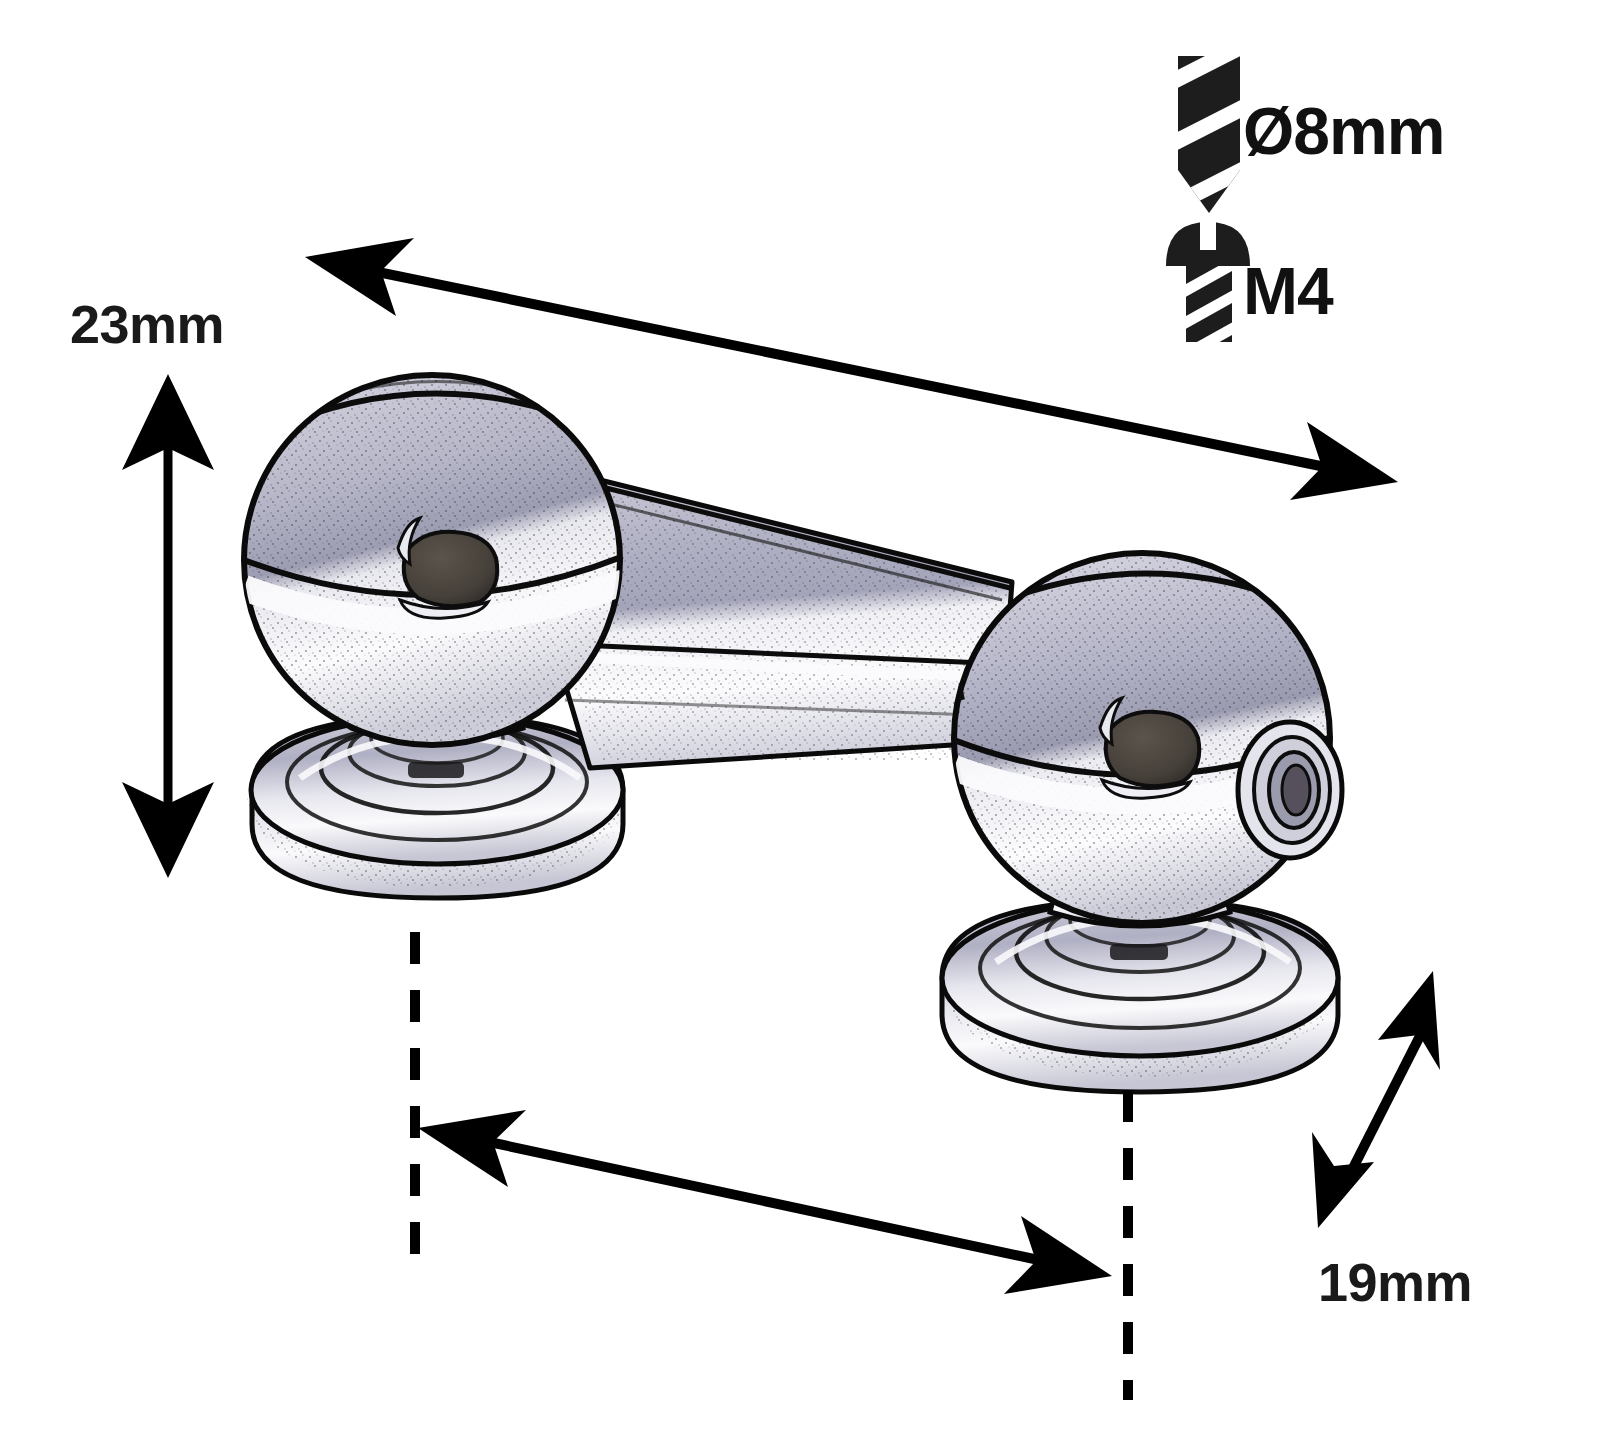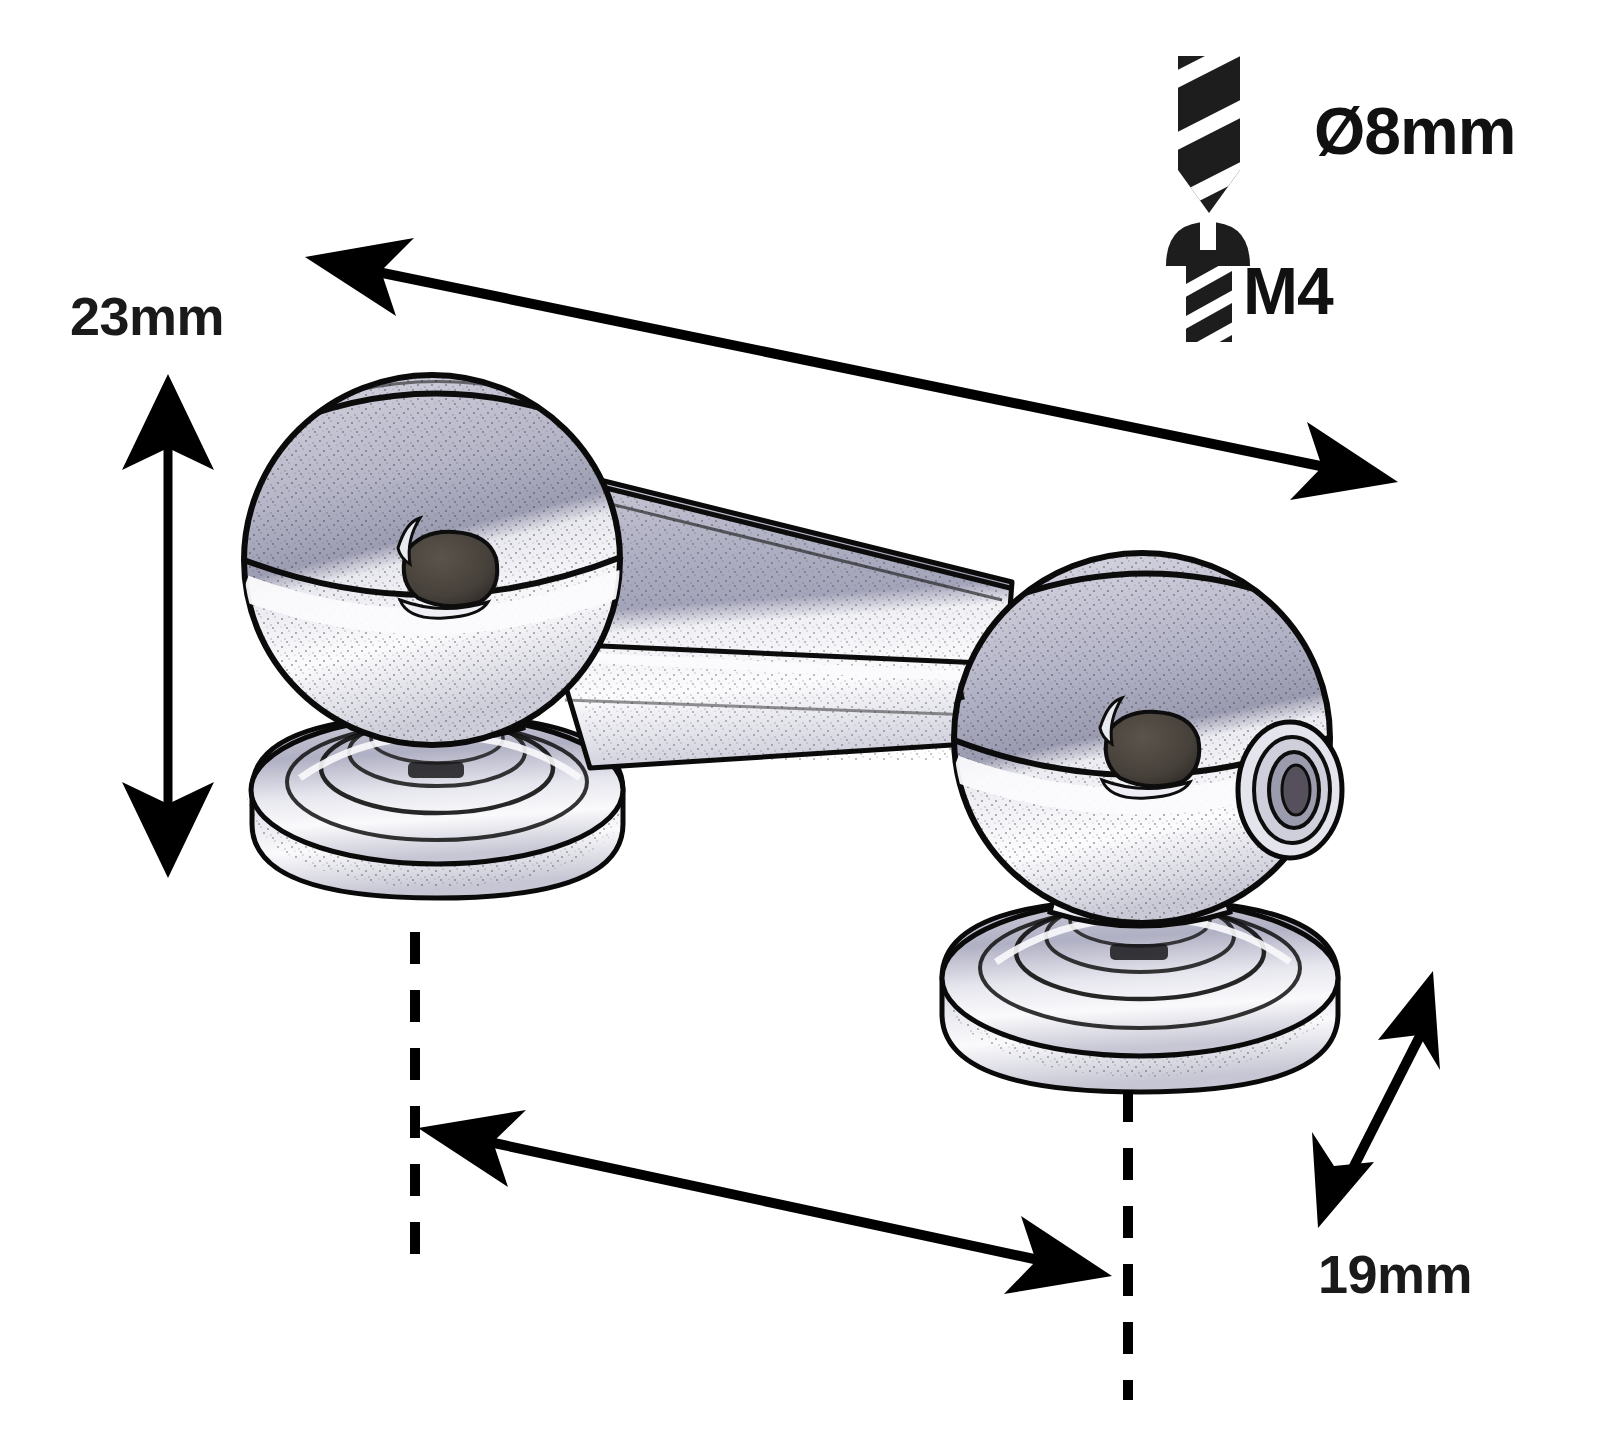--- a/index.html
+++ b/index.html
@@ -1,19 +1,19 @@
 <!DOCTYPE html>
 <html><head>
 <meta charset="utf-8">
 <style>
   html,body{margin:0;padding:0;background:#ffffff;}
   body{width:1600px;height:1440px;position:relative;overflow:hidden;
        font-family:"Liberation Sans","DejaVu Sans",sans-serif;}
   #stage{position:absolute;left:0;top:0;width:1600px;height:1440px;}
-  .dim-label{position:absolute;color:#1a1a1a;font-weight:bold;letter-spacing:-0.5px;white-space:nowrap;}
+  .dim-label{position:absolute;color:#1a1a1a;font-weight:bold;letter-spacing:-0.5px;white-space:nowrap;margin-top:8px;}
   .spec-label{position:absolute;color:#111111;font-weight:bold;white-space:nowrap;letter-spacing:-1px;}
   svg{position:absolute;left:0;top:0;overflow:visible;}
   .icon-svg{position:absolute;}
 </style>
 </head>
 <body>
 
 <div id="stage">
 
   <svg width="1600" height="1440" viewBox="0 0 1600 1440" aria-label="chrome ball bridge handle">
@@ -222,21 +222,21 @@
     </defs>
     <g clip-path="url(#bitClip)">
       <rect x="0" y="0" width="120" height="170" fill="#1d1d1d"></rect>
       <g stroke="#ffffff" stroke-width="16">
         <line x1="-10" y1="46" x2="112" y2="-16"></line>
         <line x1="-10" y1="108" x2="112" y2="46"></line>
         <line x1="-10" y1="170" x2="112" y2="108"></line>
       </g>
     </g>
   </svg>
-  <div class="spec-label" style="left:1314px;top:93px;font-size:66px;text-align:right;">Ø8mm</div>
+  <div class="spec-label" style="left:1243px;top:93px;font-size:66px;text-align:right;">Ø8mm</div>
 
   <svg class="icon-svg" style="left:1148px;top:218px;" width="120" height="125" viewBox="0 0 120 125">
     <defs>
       <clipPath id="screwClip">
         <path d="M 18 48 q 0 -44 42 -44 q 42 0 42 44 L 84 48 L 84 122 L 38 122 L 38 48 Z"></path>
       </clipPath>
       <clipPath id="shaftClip">
           <rect x="38" y="48" width="46" height="76"></rect>
         </clipPath>
     </defs>

